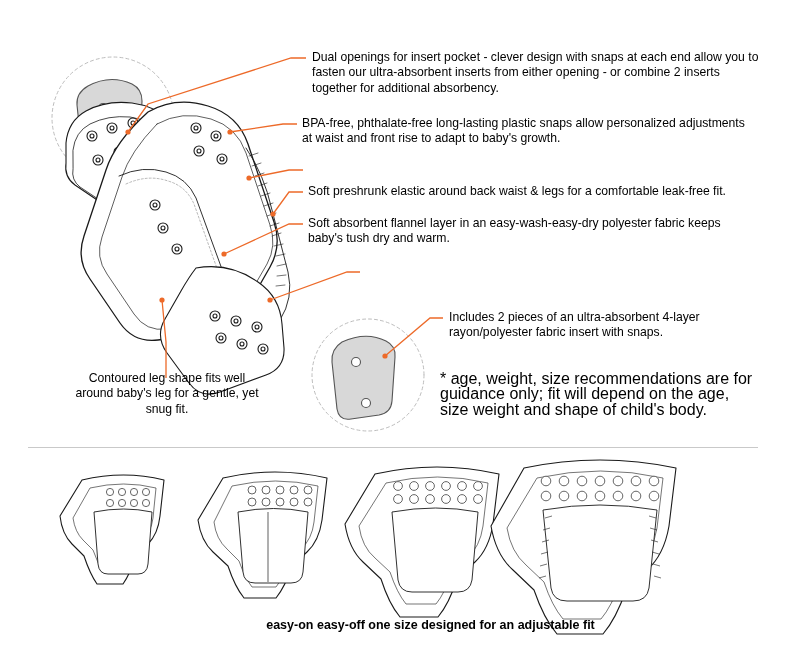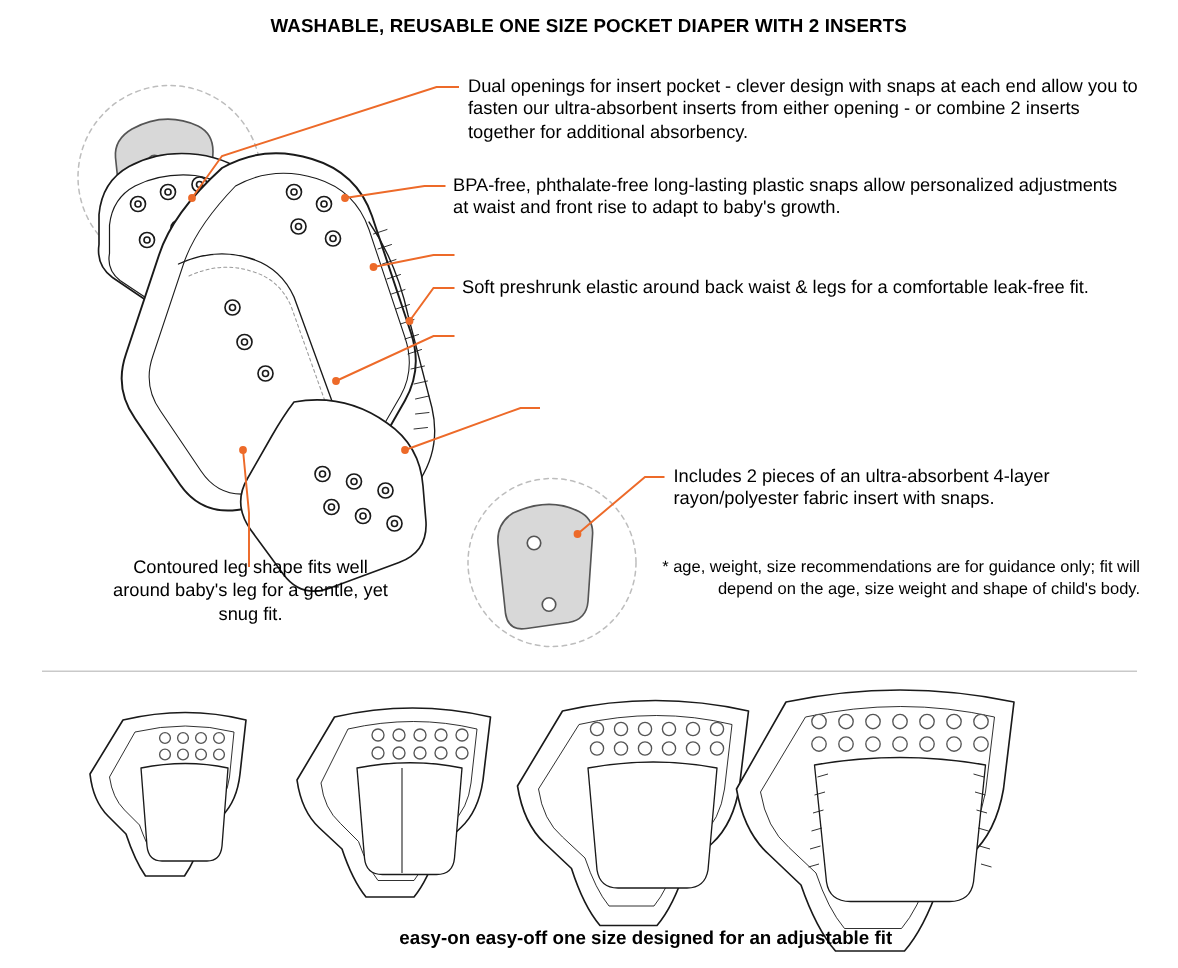--- a/index.html
+++ b/index.html
@@ -41,23 +41,22 @@
     margin-left: 38px;
   }
   .callout {
     position: absolute;
     font-size: 12.2px;
     line-height: 15.3px;
     color: #000;
   }
   .note {
     position: absolute;
-    font-size: 11px;
+    font-size: 16px;
     line-height: 15.3px;
-    text-align: right;
   }
   .leg-note {
     position: absolute;
     font-size: 12.2px;
     line-height: 15.3px;
     text-align: center;
     width: 190px;
   }
   svg.layer {
     position: absolute;
@@ -74,21 +73,20 @@
     width: 730px;
     height: 1px;
     background: #c9c9c9;
   }
 </style>
 </head>
 <body>
 
 <div id="page">
 
-  <div class="title">WASHABLE, REUSABLE ONE SIZE POCKET DIAPER WITH 2 INSERTS</div>
 
   <svg class="layer" viewBox="0 0 785 645">
     <g fill="none" stroke="#1a1a1a" stroke-width="1.1" stroke-linejoin="round" stroke-linecap="round">
 
       <circle cx="113" cy="118" r="61" stroke="#bdbdbd" stroke-width="1" stroke-dasharray="3 3"></circle>
 
       <path d="M88 86 q22 -12 44 -2 q10 5 10 17 l-2 44 q-1 12 -13 14 l-30 5 q-13 2 -15 -11 l-5 -48 q-1 -12 11 -19 z" fill="#d8d8d8" stroke="#555" stroke-width="1.1"></path>
       <circle cx="103" cy="108" r="4.5" fill="#ffffff" stroke="#555"></circle>
       <circle cx="112" cy="148" r="4.5" fill="#ffffff" stroke="#555"></circle>
 
@@ -223,20 +221,21 @@
     </g>
   </svg>
 
   <div class="callout" style="left:312px; top:50px; width:452px;">Dual openings for insert pocket - clever design with snaps at each end allow you to fasten our ultra-absorbent inserts from either opening - or combine 2 inserts together for additional absorbency.</div>
 
   <div class="callout" style="left:302px; top:116px; width:452px;">BPA-free, phthalate-free long-lasting plastic snaps allow personalized adjustments at waist and front rise to adapt to baby's growth.</div>
 
 
   <div class="callout" style="left:308px; top:184px; width:440px;">Soft preshrunk elastic around back waist &amp; legs for a comfortable leak-free fit.</div>
 
+  <div class="callout" style="left:308px; top:216px; width:446px;">Soft absorbent flannel layer in an easy-wash-easy-dry polyester fabric keeps baby's tush dry and warm.</div>
 
 
   <div class="callout" style="left:449px; top:310px; width:312px;">Includes 2 pieces of an ultra-absorbent 4-layer rayon/polyester fabric insert with snaps.</div>
 
   <div class="note" style="left:440px; top:371px; width:320px;">* age, weight, size recommendations are for guidance only; fit will depend on the age, size weight and shape of child's body.</div>
 
   <div class="leg-note" style="left:72px; top:371px;">Contoured leg shape fits well around baby's leg for a gentle, yet snug fit.</div>
 
   <div class="divider"></div>
 

